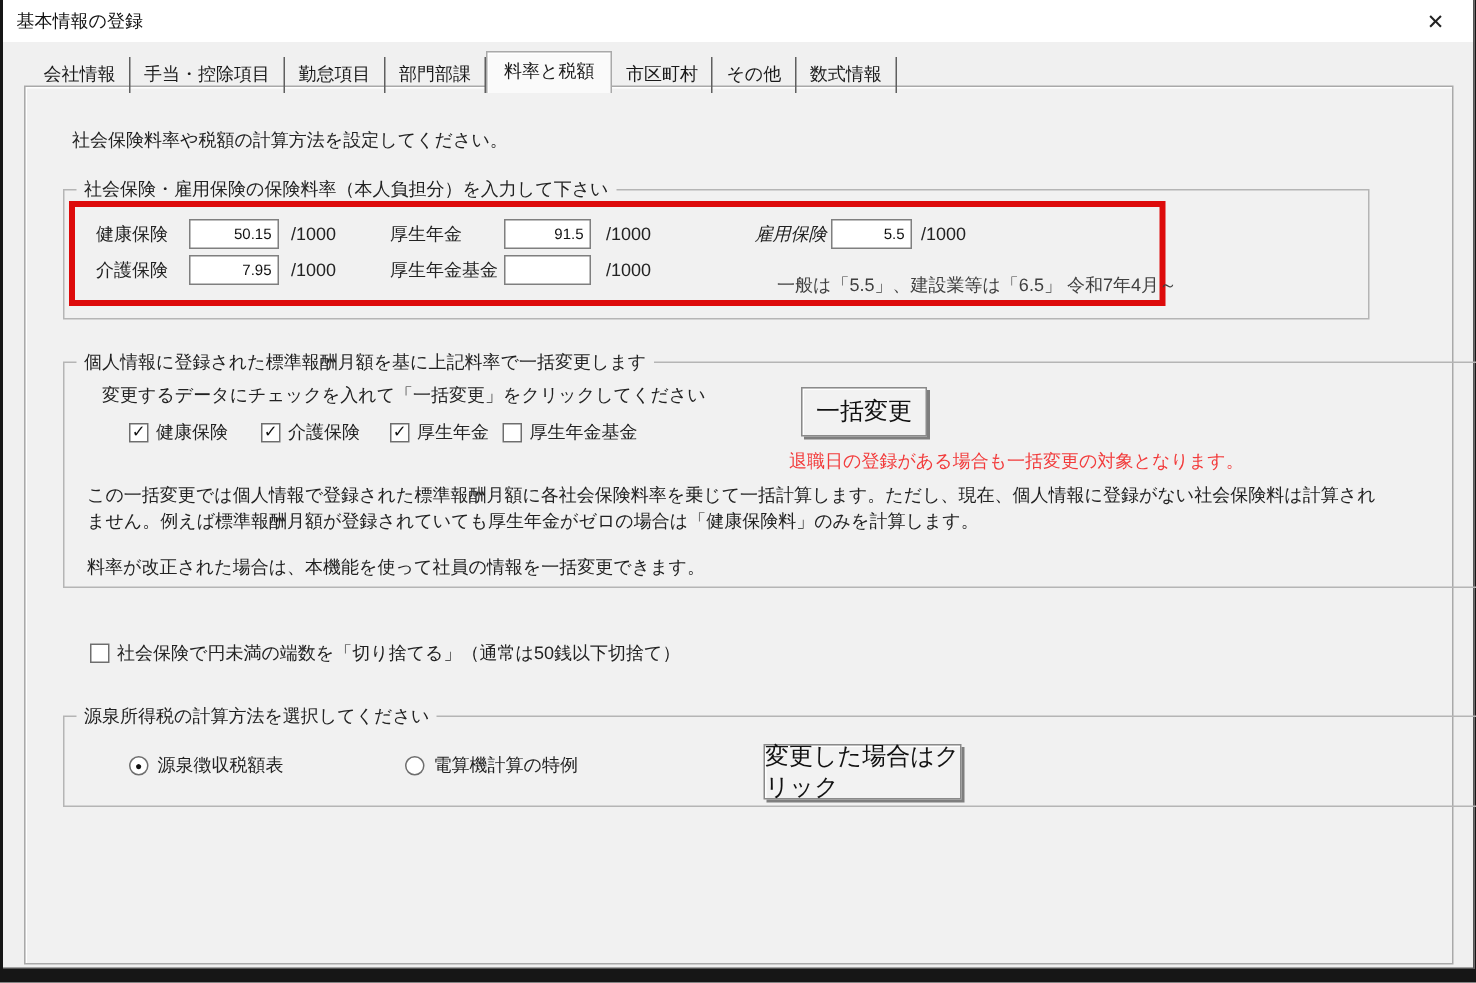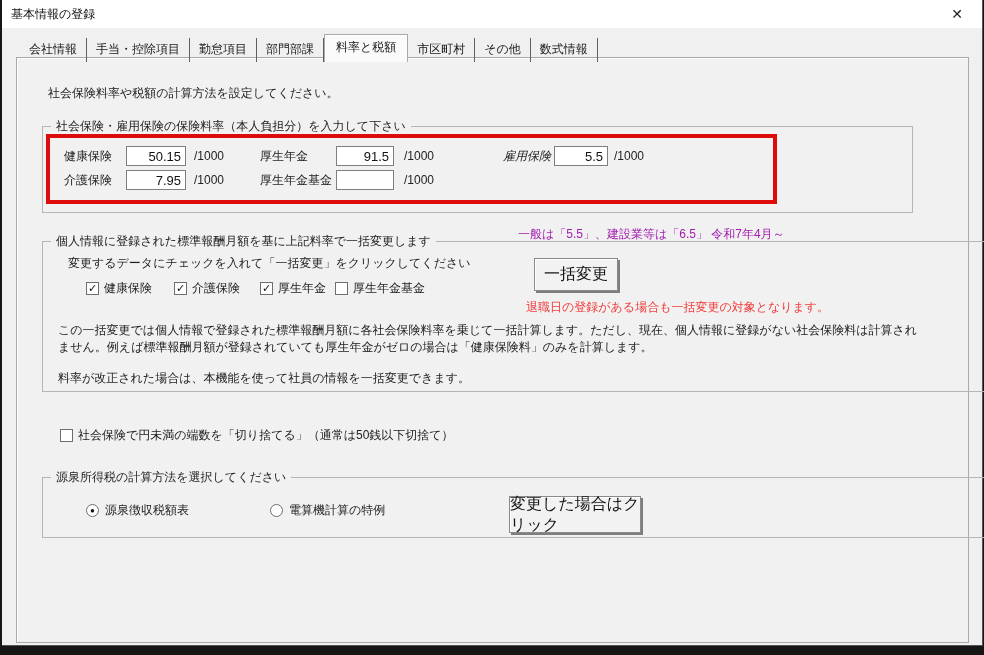--- a/index.html
+++ b/index.html
@@ -47,25 +47,25 @@
   .legend{
     position:absolute;top:-9px;left:8px;background:#f1f1f1;padding:0 5px;
     white-space:nowrap;
   }
   .red-frame{
     position:absolute;border:4px solid #dd0b0b;box-sizing:border-box;z-index:2;
   }
   .rate-label{position:absolute;line-height:20px;white-space:nowrap;z-index:3;}
   .rate-input{
     position:absolute;height:20px;border:1px solid #7f7f7f;background:#fff;
-    text-align:right;padding:0 4px 0 2px;font-size:13px;box-sizing:border-box;
+    text-align:right;padding:0 4px 0 2px;font-size:10px;box-sizing:border-box;
     font-family:"Liberation Sans","DejaVu Sans",sans-serif;z-index:3;color:#111;
   }
   .unit{position:absolute;line-height:20px;z-index:3;}
-  .note{position:absolute;white-space:nowrap;z-index:3;color:#a21caf;margin-top:44px;}
+  .note{position:absolute;white-space:nowrap;z-index:3;color:#404040;}
   .btn{
     position:absolute;background:#f2f2f2;border:1px solid #8a8a8a;
     box-shadow:2px 2px 0 #7e7e7e, inset 1px 1px 0 #ffffff;
     display:flex;align-items:center;justify-content:center;
     font-size:16px;color:#111;cursor:pointer;box-sizing:border-box;
   }
   .cb-row{display:flex;align-items:center;position:absolute;}
   .cb{
     width:13px;height:13px;background:#fff;border:1px solid #6e6e6e;
     display:inline-flex;align-items:center;justify-content:center;

